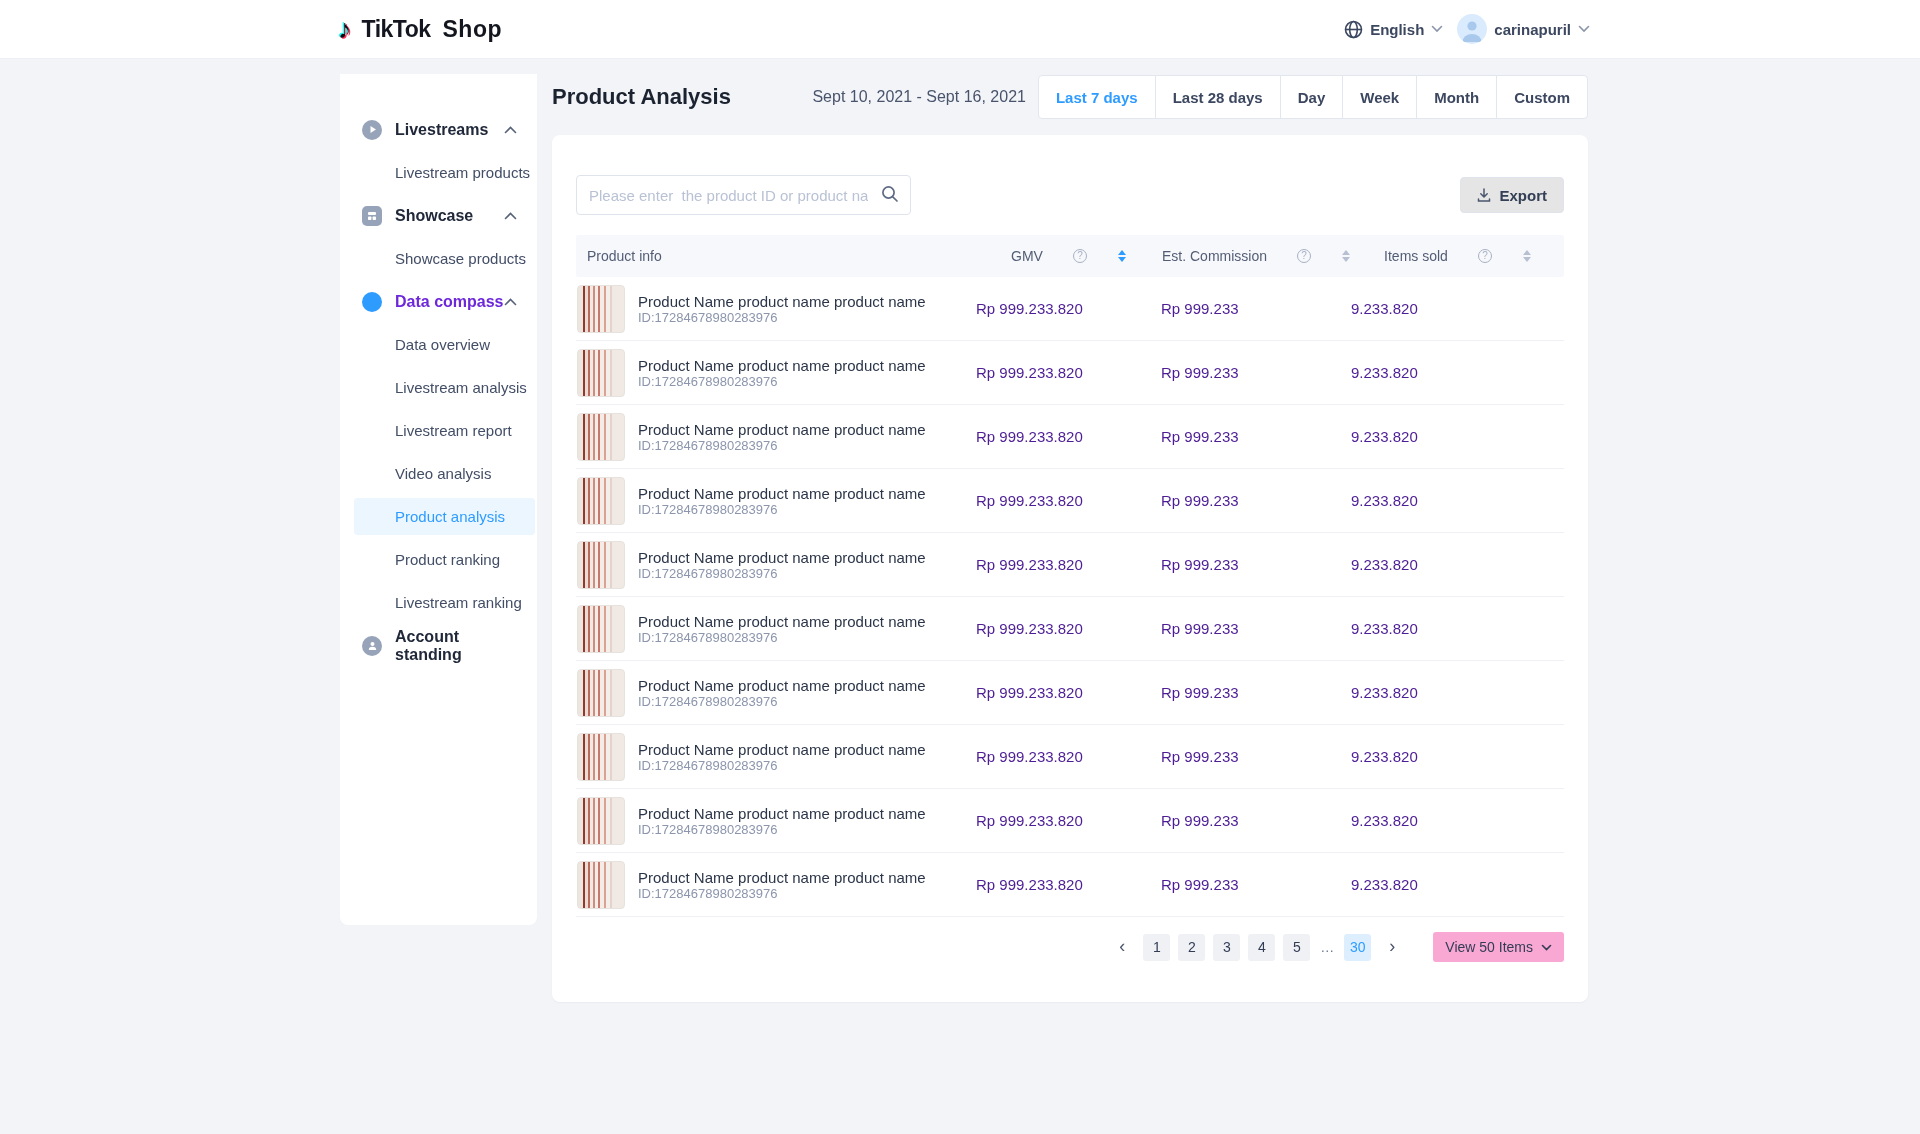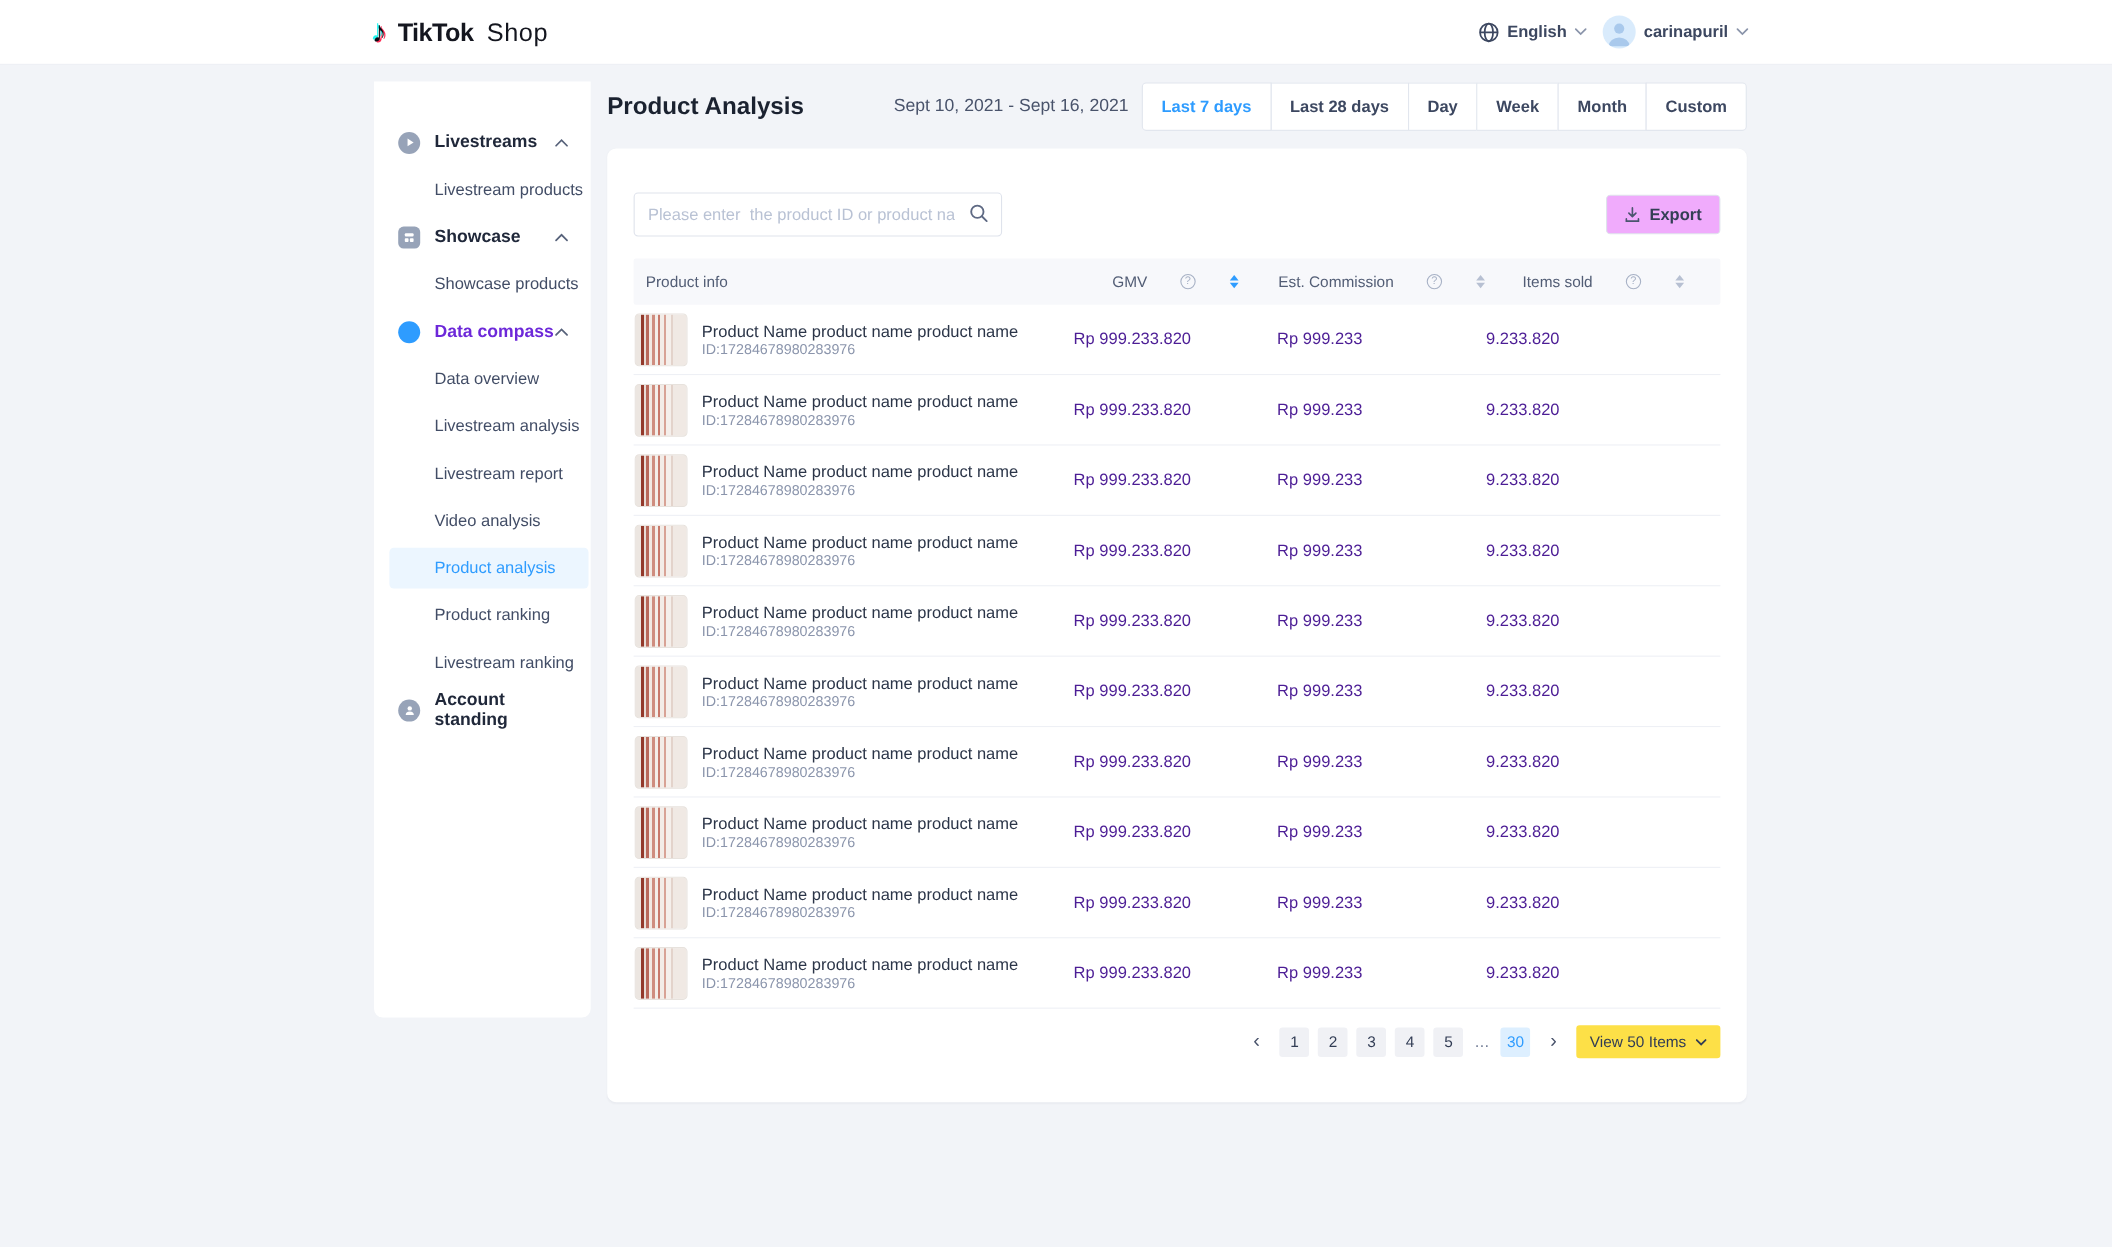--- a/index.html
+++ b/index.html
@@ -20,21 +20,21 @@
     padding:0 330px 0 338px;
     z-index:5;
   }
   .brand { display:flex; align-items:center; gap:8px; cursor:pointer; }
   .note-glyph {
     font-size:27px; font-weight:bold; color:#0b0b14; line-height:1;
     text-shadow:-1.6px -1.2px 0 #25f4ee, 1.6px 1.2px 0 #fe2c55;
     margin-right:2px;
   }
   .brand-tiktok { font-size:23px; font-weight:800; letter-spacing:-0.5px; color:#14161f; }
-  .brand-shop { font-size:23px; font-weight:400; letter-spacing:0.5px; color:#14161f; margin-left:4px; }
+  .brand-shop { font-size:23px; font-weight:700; letter-spacing:0.5px; color:#14161f; margin-left:4px; }
   .topbar-right { margin-left:auto; display:flex; align-items:center; gap:14px; }
   .lang-switch, .user-menu { display:flex; align-items:center; gap:7px; cursor:pointer; }
   .lang-label, .user-label { font-size:15px; font-weight:600; color:#3c4760; }
   .avatar {
     width:30px; height:30px; border-radius:50%; background:#d9ebfc;
     display:flex; align-items:center; justify-content:center; overflow:hidden;
   }
   .caret-down-svg { display:block; }
 
   
@@ -89,21 +89,21 @@
   .search-wrap { position:relative; width:335px; }
   .search-input {
     width:335px; height:40px; border:1px solid #dfe3ec; border-radius:4px;
     padding:0 42px 0 12px; font-family:inherit; font-size:15px; color:#2a3344;
     outline:none; background:#fff;
   }
   .search-input::placeholder { color:#b9c2d4; }
   .search-icon { position:absolute; right:12px; top:10px; cursor:pointer; }
   .export-btn {
     margin-left:auto; height:36px; padding:0 16px;
-    background:#f0abfc; border:1px solid #dfe3ec; border-radius:4px;
+    background:#e5e5e5; border:1px solid #dfe3ec; border-radius:4px;
     display:flex; align-items:center; gap:8px;
     font-family:inherit; font-size:15px; font-weight:600; color:#333f55; cursor:pointer;
   }
 
   
   .thead {
     margin-top:20px; height:42px; background:#f7f8fb; border-radius:2px;
     display:grid; grid-template-columns:400px 185px 190px 213px;
     align-items:center;
   }
@@ -151,23 +151,23 @@
     display:flex; align-items:center; justify-content:center; padding-bottom:2px;
   }
   .pg-btn {
     min-width:27px; height:27px; border:none; border-radius:3px;
     background:#f0f1f5; color:#323d55; font-size:14px; font-family:inherit;
     cursor:pointer;
   }
   .pg-btn.current { background:#ddefff; color:#2e9cff; }
   .pg-ellipsis { font-size:14px; color:#6b7690; padding:0 2px; }
   .view-select {
-    height:30px; border:none; border-radius:3px; background:#fde047;
+    height:30px; border:none; border-radius:3px; background:#f9a8d4;
     display:flex; align-items:center; gap:8px; padding:0 12px;
-    font-size:14px; color:#323d55; font-family:inherit; cursor:pointer; margin-left:0;text-align:right;
+    font-size:14px; color:#323d55; font-family:inherit; cursor:pointer; margin-left:20px;text-align:right;
   }
 </style>
 </head>
 <body>
 
 <div class="topbar">
   <div class="brand">
     <span class="note-glyph">♪</span>
     <span class="brand-tiktok">TikTok</span>
     <span class="brand-shop">Shop</span>

